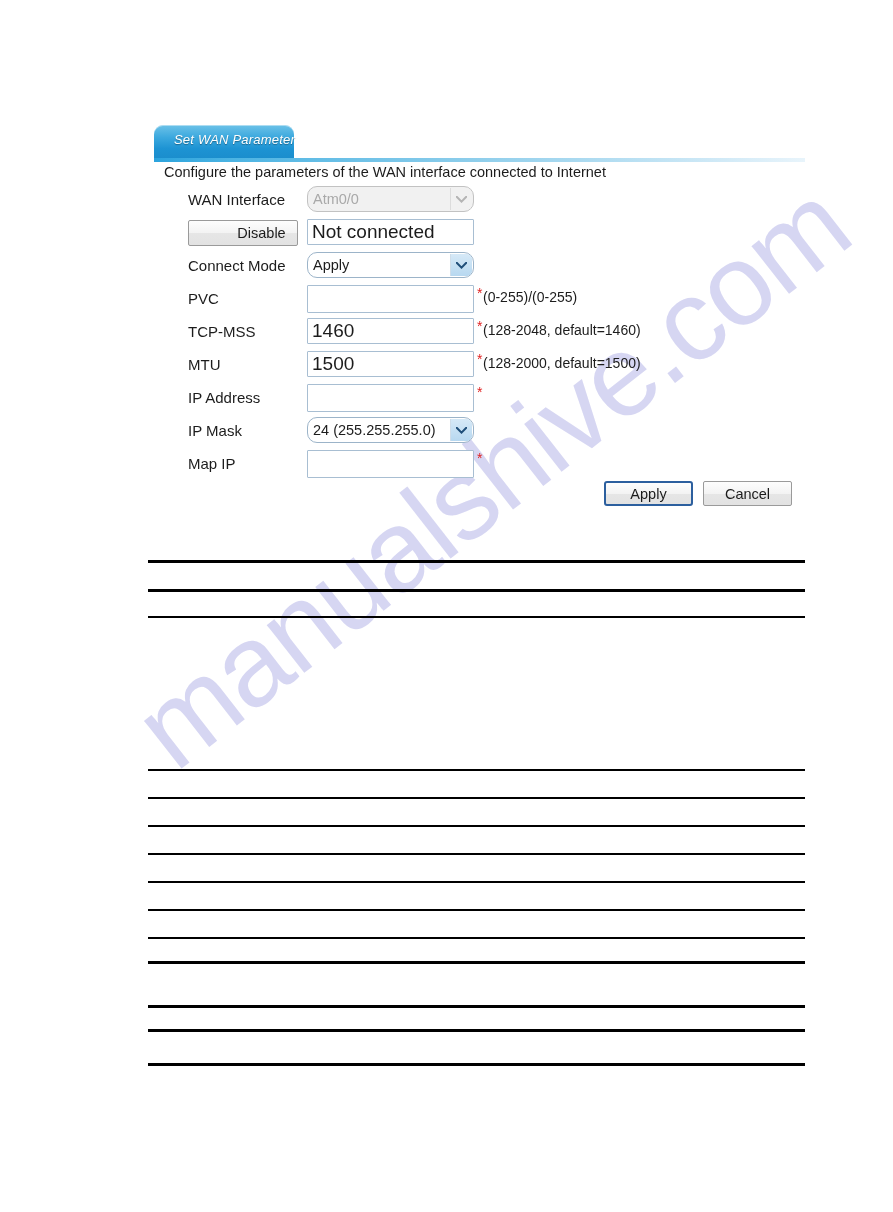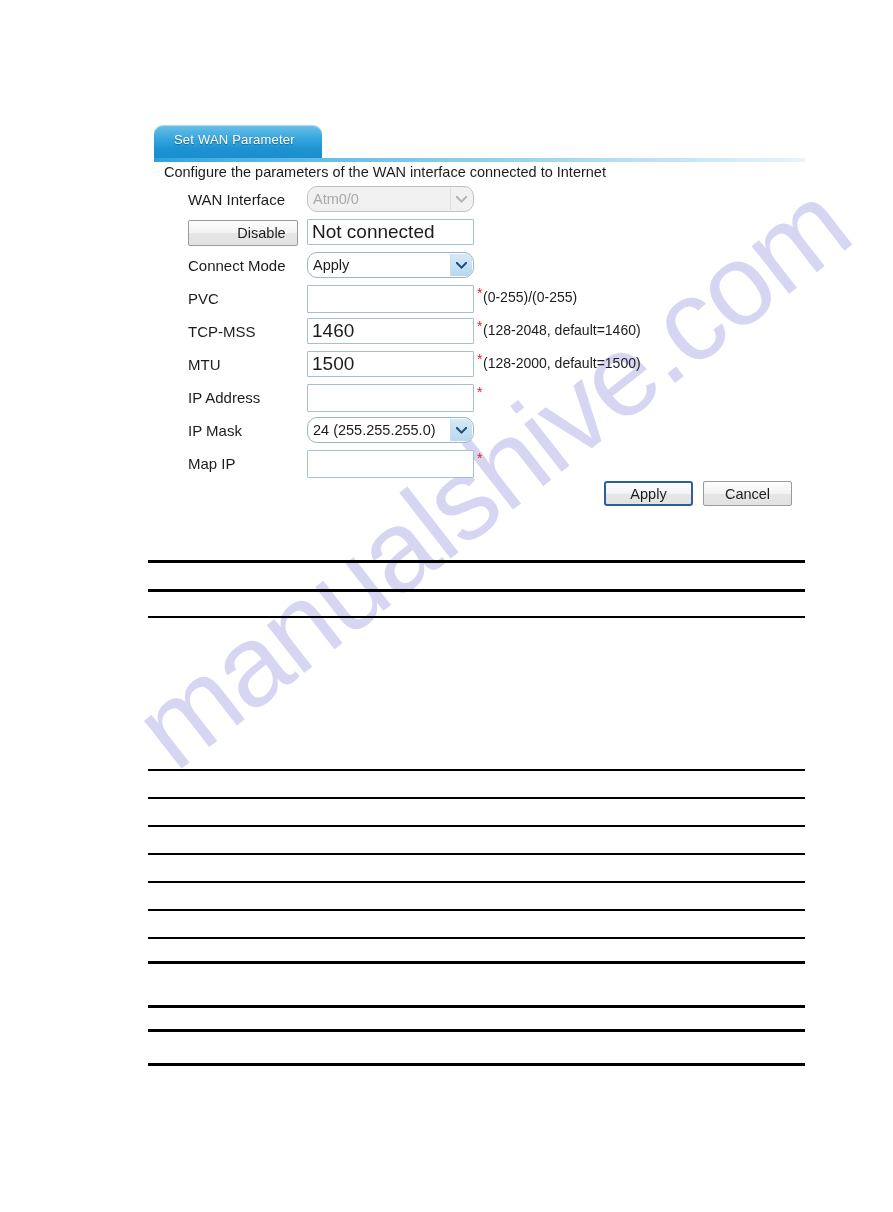--- a/index.html
+++ b/index.html
@@ -59,25 +59,26 @@
     left: 0;
     bottom: 0;
     width: 651px;
     height: 4px;
     background: linear-gradient(to right, #2ba3dd 0%, #4cb4e3 12%, #8ccdeb 48%, #cde8f6 85%, #e8f4fb 100%);
   }
   #tab-active {
     position: absolute;
     left: 0;
     bottom: 4px;
-    width: 168px;
+    width: 140px;
     height: 33px;
     border-radius: 9px 9px 0 0;
     background: linear-gradient(to bottom, #6cc2e8 0%, #3ba8de 38%, #1d93d3 72%, #1b8ecd 100%);
     box-shadow: inset 0 1px 0 rgba(255,255,255,0.45);
+    font-style: italic;
   }
   #tab-label {
     position: absolute;
     left: 20px;
     top: 7px;
     font-size: 13px;
     color: #ffffff;
     letter-spacing: 0.2px;
     text-shadow: 0 1px 1px rgba(0,0,0,0.35);
     white-space: nowrap;

